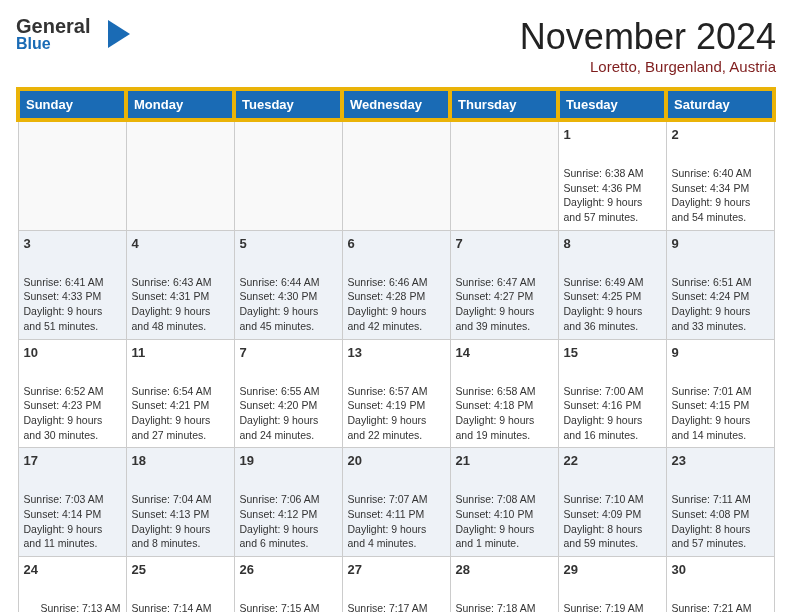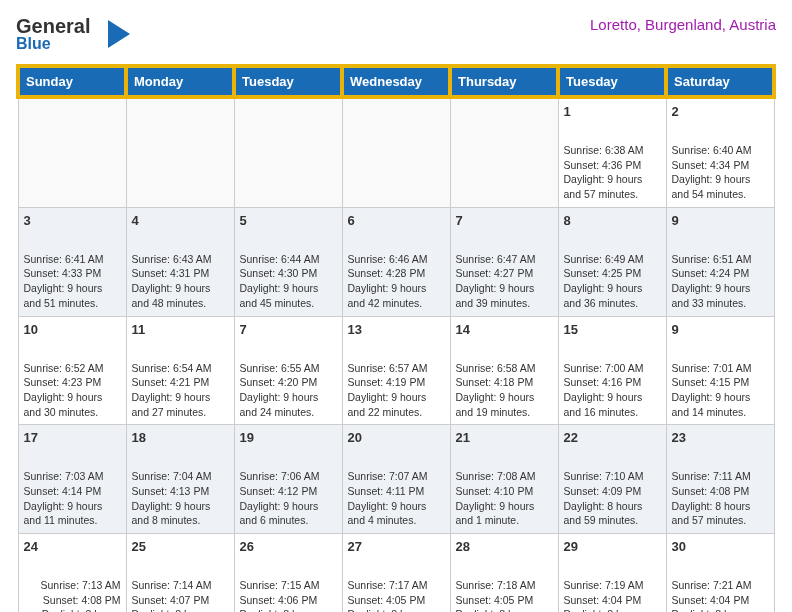--- a/index.html
+++ b/index.html
@@ -73,21 +73,22 @@
       <div style="display:flex;flex-direction:column;line-height:1;">
         <span style="font-size:20px;font-weight:bold;color:#333;font-family:Arial,sans-serif;">General</span>
         <span style="font-size:16px;font-weight:bold;color:#1a6bb5;font-family:Arial,sans-serif;">Blue</span>
       </div>
       <svg width="22" height="28" viewBox="0 0 22 28">
         <polygon points="0,0 22,14 0,28" fill="#1a6bb5"></polygon>
       </svg>
     </div>
   </div>
   <div class="title-section">
-    <div style="font-size:15px;color:#a21caf;">Loretto, Burgenland, Austria</div>
+    <div style="font-size:36px;font-weight:normal;color:#222;">November 2024</div>
+    <div style="font-size:15px;color:#7f1d1d;">Loretto, Burgenland, Austria</div>
   </div>
 </div>
 
 <table class="calendar">
   <thead>
     <tr>
     <th>Sunday</th>
         <th>Monday</th>
         <th>Tuesday</th>
         <th>Wednesday</th>

